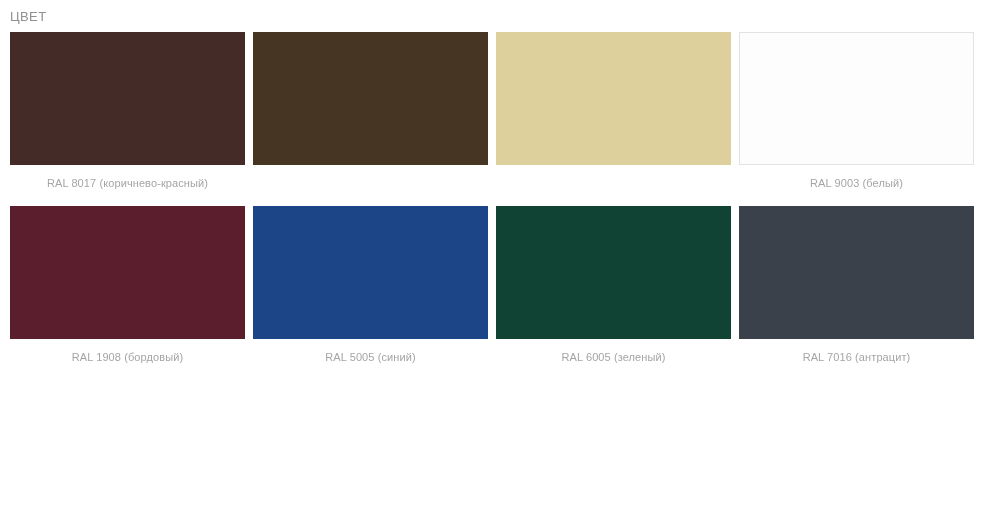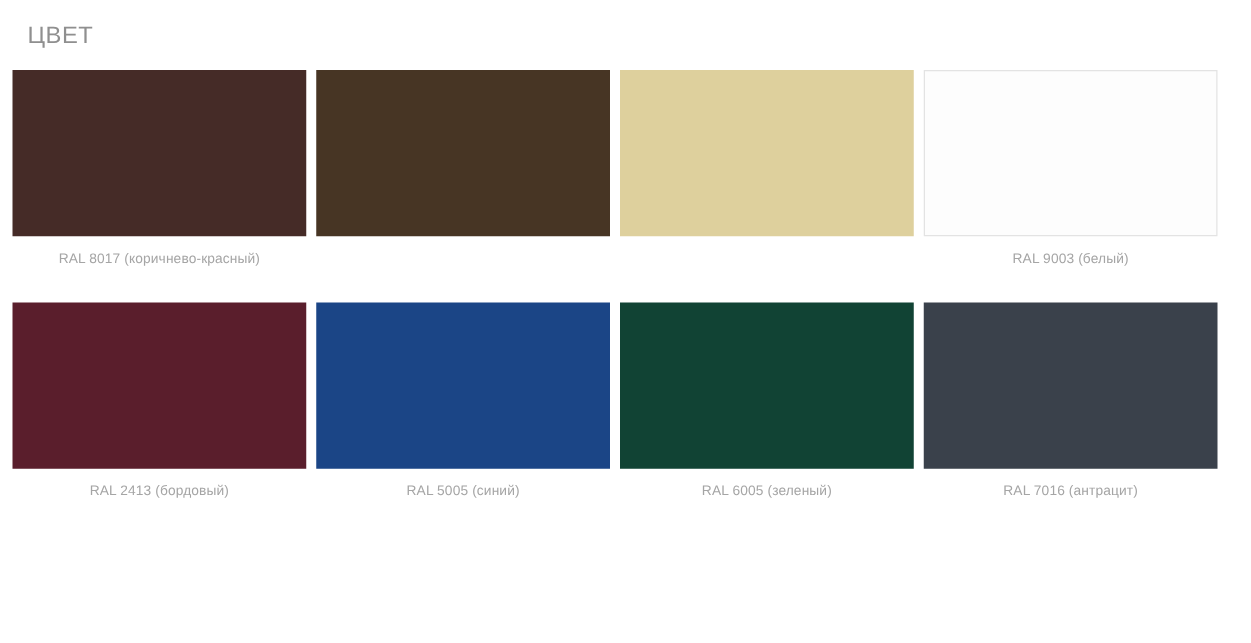--- a/index.html
+++ b/index.html
@@ -15,39 +15,39 @@
     -webkit-font-smoothing: antialiased;
     overflow: hidden;
   }
   .page {
     position: relative;
     width: 1001px;
     height: 514px;
     box-sizing: border-box;
   }
   .section-title {
-    font-size: 19px;
+    font-size: 13px;
     font-weight: 400;
     color: #8f8f8f;
     letter-spacing: 0.4px;
-    margin: 12px;
+    margin: 0;
     padding: 6px 0 0 10px;
     line-height: 22px;
   }
   .swatch-grid {
     display: grid;
     grid-template-columns: repeat(4, 235px);
     column-gap: 8px;
     row-gap: 0px;
     padding: 4px 0 0 10px;
     box-sizing: border-box;
   }
   .swatch-cell {
     width: 235px;
-    margin-bottom: 16px;
+    margin-bottom: 4px;
   }
   .swatch-chip {
     width: 235px;
     height: 133px;
     display: block;
     box-sizing: border-box;
     border: 1px solid transparent;
   }
   .swatch-chip.bordered {
     border: 1px solid #e3e3e3;
@@ -81,21 +81,21 @@
       </div>
       <div class="swatch-cell">
         <span class="swatch-chip" style="background-color: rgb(222, 208, 157);"></span>
       </div>
       <div class="swatch-cell">
         <span class="swatch-chip bordered" style="background-color: rgb(253, 253, 253);"></span>
         <span class="swatch-label">RAL 9003 (белый)</span>
       </div>
       <div class="swatch-cell">
         <span class="swatch-chip" style="background-color: rgb(90, 30, 44);"></span>
-        <span class="swatch-label">RAL 2413 (бордовый)</span>
+        <span class="swatch-label">RAL 1908 (бордовый)</span>
       </div>
       <div class="swatch-cell">
         <span class="swatch-chip" style="background-color: rgb(27, 69, 134);"></span>
         <span class="swatch-label">RAL 5005 (синий)</span>
       </div>
       <div class="swatch-cell">
         <span class="swatch-chip" style="background-color: rgb(17, 67, 52);"></span>
         <span class="swatch-label">RAL 6005 (зеленый)</span>
       </div>
       <div class="swatch-cell">

